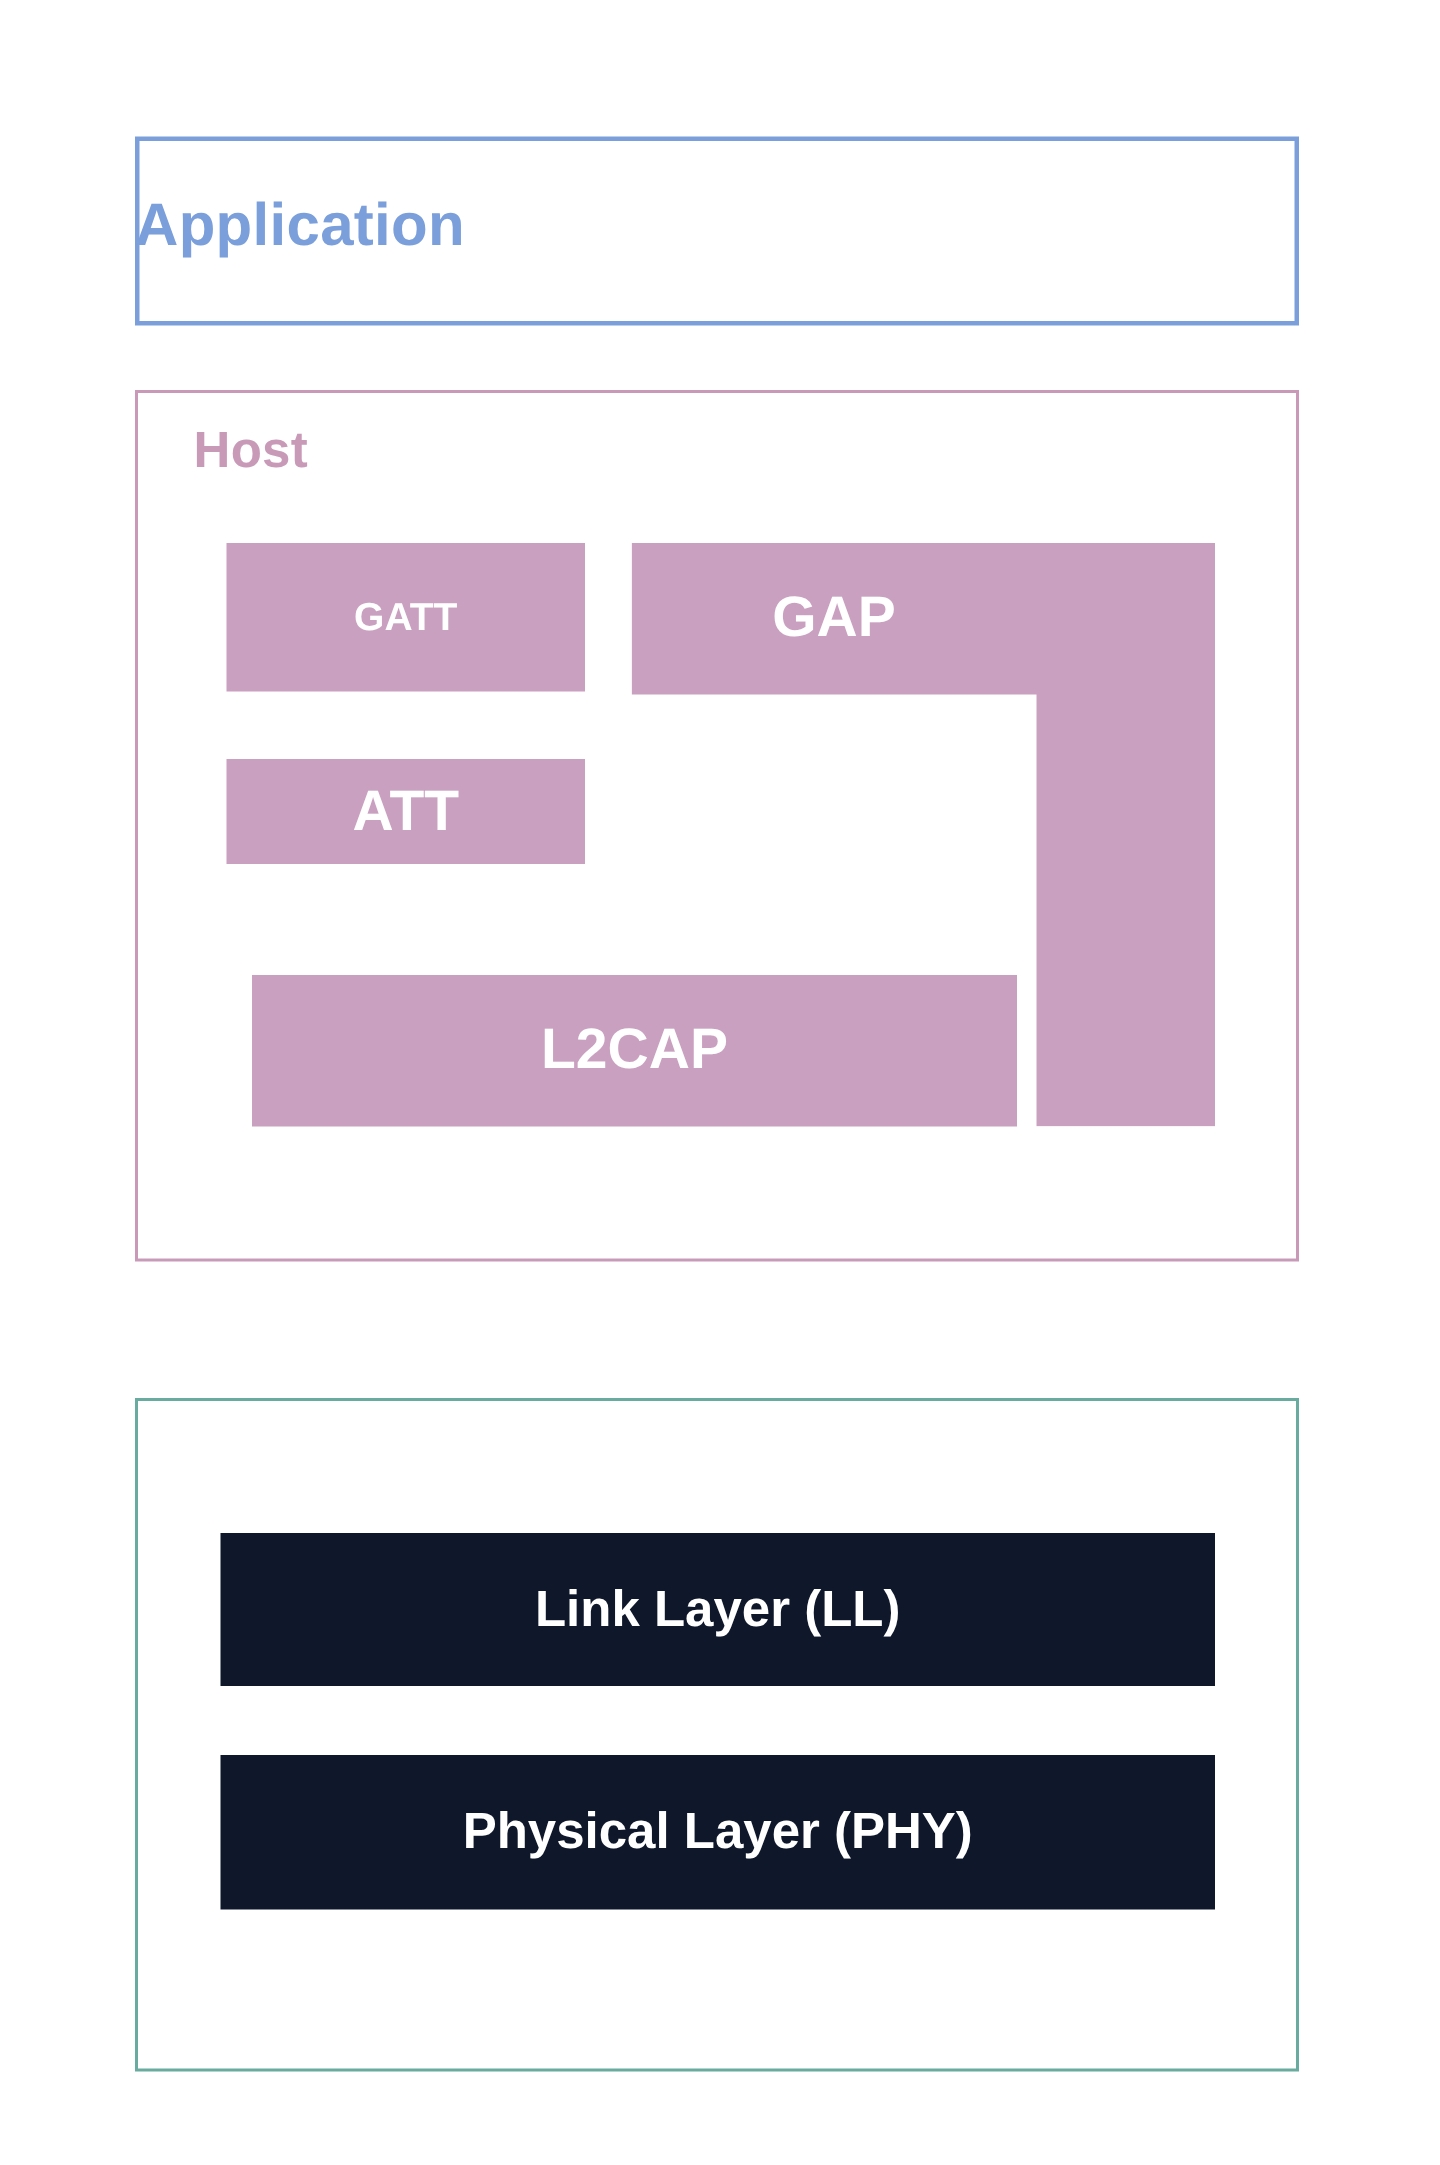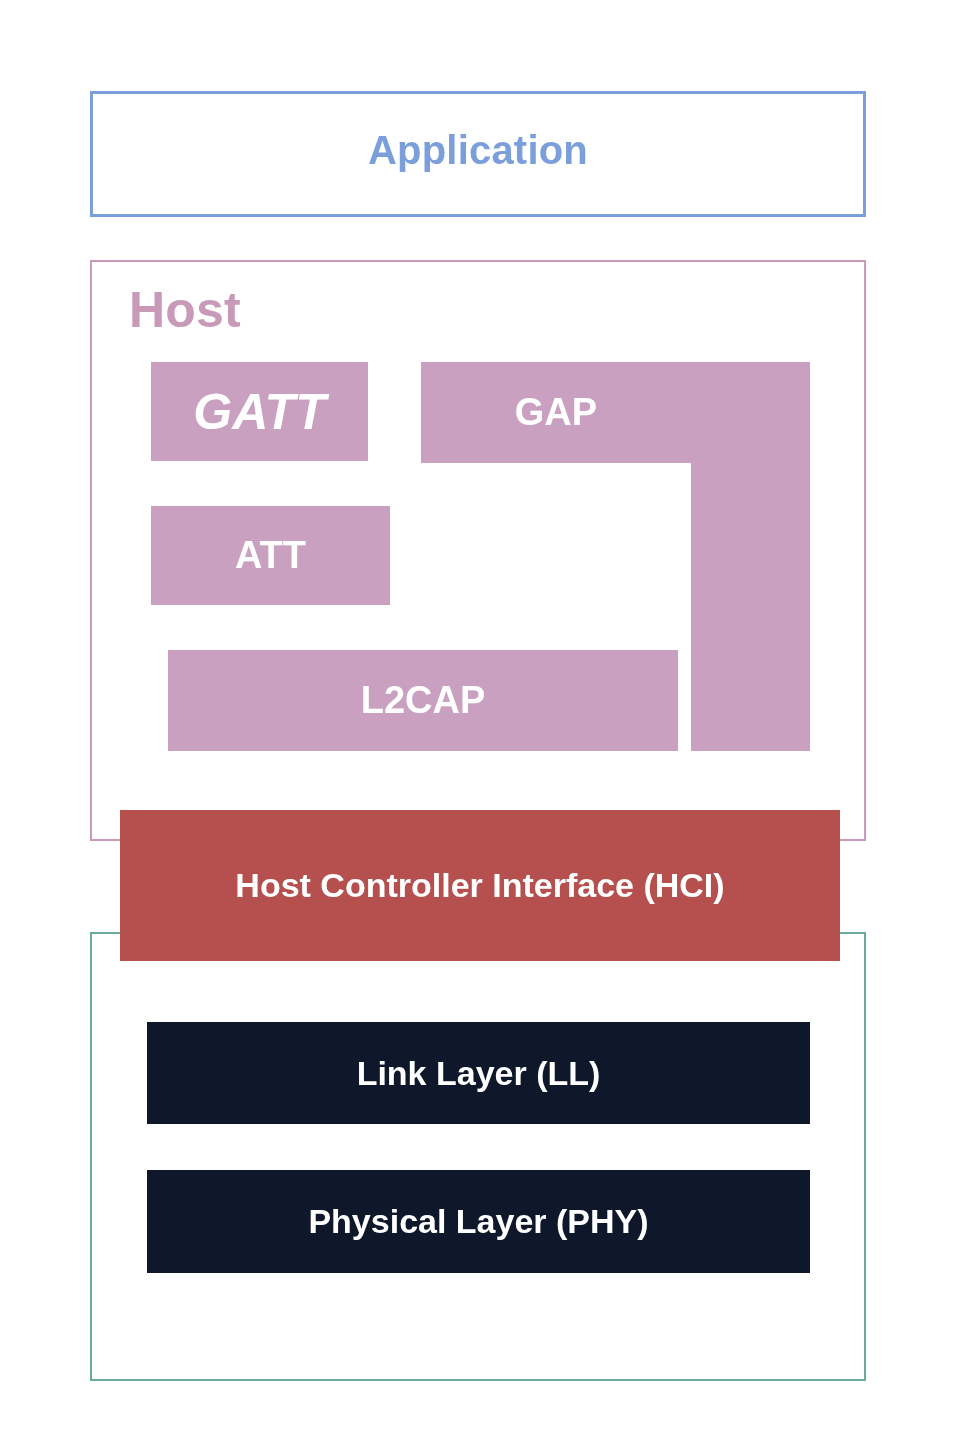--- a/index.html
+++ b/index.html
@@ -37,29 +37,28 @@
   }
   .group-controller {
     left: 90px;  top: 932px;
     width: 776px; height: 449px;
     border: 2px solid #69ab9e;
   }
 
   
   .group-title {
     position: absolute;
-    font-size: 50px;
+    font-size: 34px;
     font-weight: bold;
     letter-spacing: 0.2px;
     white-space: nowrap;
   }
   .title-app {
     left: 90px;  top: 128px;
     width: 776px;
-    text-align: center;
     font-size: 40px;
     color: #7b9fdb;
   }
   .title-host {
     left: 129px; top: 281px;
     color: #c89ab8;
   }
   .title-controller {
     left: 129px; top: 1313px;
     color: #69ab9e;
@@ -73,22 +72,22 @@
     align-items: center;
     justify-content: center;
     color: #ffffff;
     font-weight: bold;
     white-space: nowrap;
   }
   .block-host  { background: #caa0c0; }
   .block-hci   { background: #b5504e; }
   .block-ctrl  { background: #0f172a; }
 
-  .blk-gatt  { left: 151px; top: 362px;  width: 217px; height: 99px;  font-size: 50px; font-style: italic; }
-  .blk-att   { left: 151px; top: 506px;  width: 239px; height: 99px;  font-size: 38px; }
+  .blk-gatt  { left: 151px; top: 362px;  width: 239px; height: 99px;  font-size: 26px; }
+  .blk-att   { left: 151px; top: 506px;  width: 239px; height: 70px;  font-size: 38px; }
   .blk-smp   { left: 421px; top: 506px;  width: 240px; height: 99px;  font-size: 38px; }
   .blk-l2cap { left: 151px; top: 650px;  width: 510px; height: 101px; font-size: 38px; margin-left: 17px; }
 
   
   .blk-gap {
     left: 421px; top: 362px;
     width: 389px; height: 389px;
     -webkit-clip-path: polygon(0 0, 100% 0, 100% 100%, 270px 100%, 270px 101px, 0 101px);
     clip-path: polygon(0 0, 100% 0, 100% 100%, 270px 100%, 270px 101px, 0 101px);
     display: block;
@@ -131,15 +130,14 @@
 
 
   <div class="block block-host blk-l2cap">L2CAP</div>
 
   <div class="group-box group-controller"></div>
 
   <div class="block block-ctrl blk-ll">Link Layer (LL)</div>
 
   <div class="block block-ctrl blk-phy">Physical Layer (PHY)</div>
 
-  <div class="block block-hci blk-hci">Host Controller Interface (HCI)</div>
 
 </div>
 
 </body></html>

